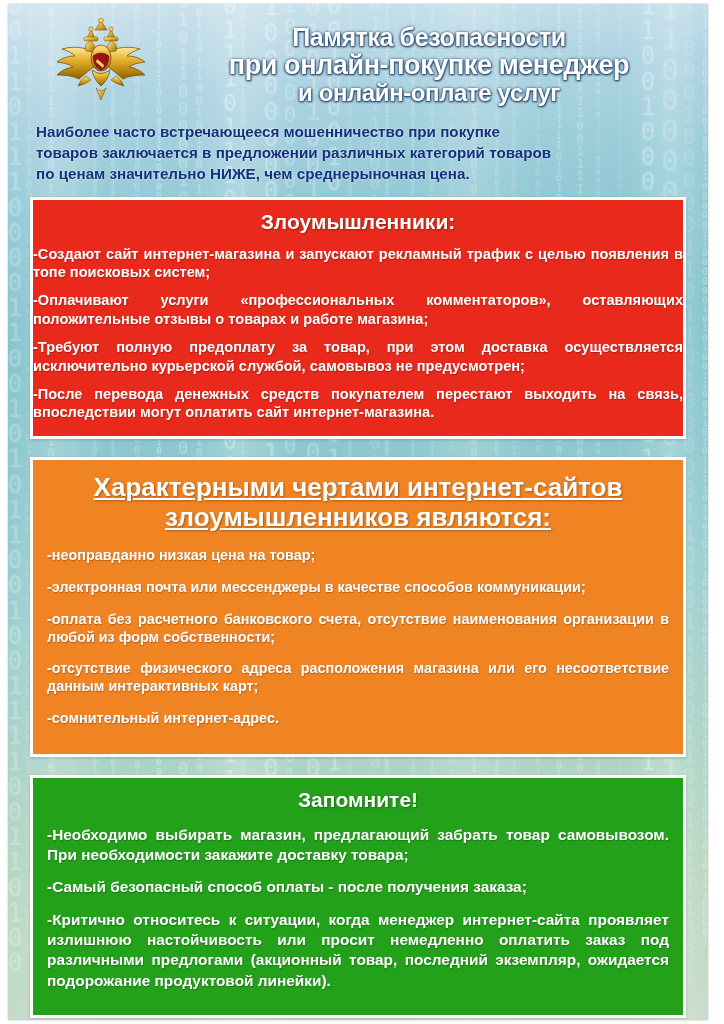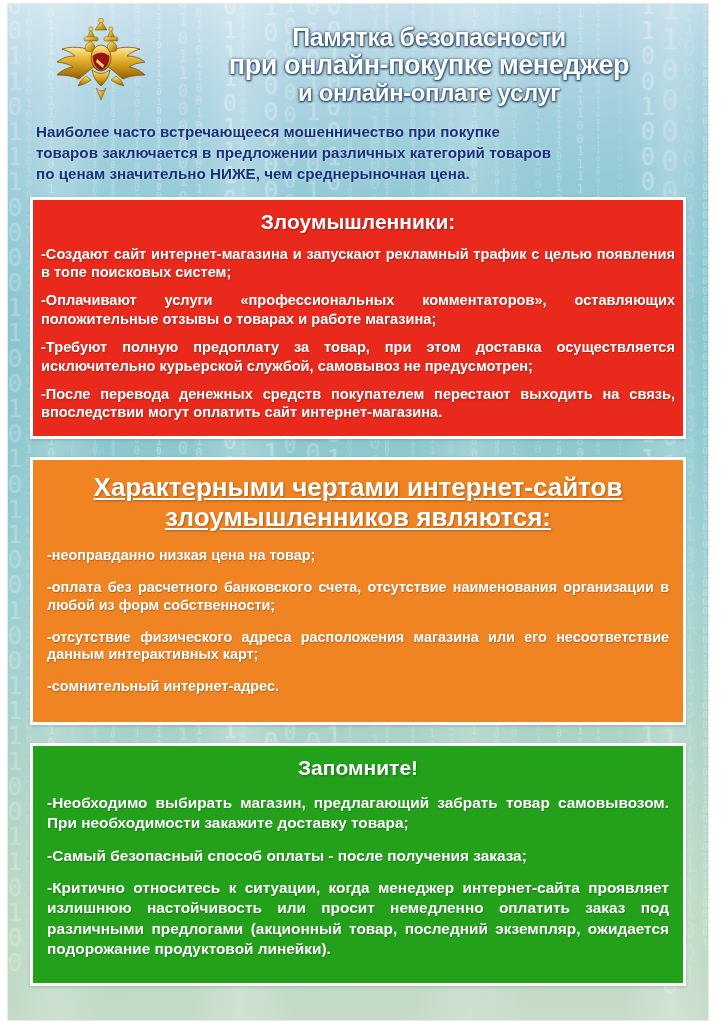--- a/index.html
+++ b/index.html
@@ -123,21 +123,21 @@
 
   
   .box {
     position: relative;
     margin: 0 22px;
     border: 3px solid #ffffff;
     box-sizing: border-box;
     color: #ffffff;
     box-shadow: 0 1px 3px rgba(0,0,0,0.18);
   }
-  .box-red    { background: #e8291c; margin-top: 12px; padding: 8px 8px 12px; }
+  .box-red    { background: #e8291c; margin-top: 12px; padding: 8px 0 12px; }
   .box-orange { background: #f08322; margin-top: 18px; padding: 10px 14px 12px; }
   .box-green  { background: #23a11b; margin-top: 18px; padding: 8px 14px 12px; }
 
   .box-title {
     text-align: center;
     font-weight: bold;
     font-size: 21px;
     line-height: 1.18;
     margin: 2px 0 10px;
     text-shadow: 1px 1px 2px rgba(0,0,0,0.30);
@@ -2933,20 +2933,21 @@
     <div class="bullet">-Требуют полную предоплату за товар, при этом доставка осуществляется исключительно курьерской службой, самовывоз не предусмотрен;</div>
     <div class="bullet">-После перевода денежных средств покупателем перестают выходить на связь, впоследствии могут оплатить сайт интернет-магазина.</div>
   </div>
 
   <div class="box box-orange">
     <div class="box-title">
       <span>Характерными чертами интернет-сайтов</span><br>
       <span>злоумышленников являются:</span>
     </div>
     <div class="bullet">-неоправданно низкая цена на товар;</div>
+    <div class="bullet">-электронная почта или мессенджеры в качестве способов коммуникации;</div>
     <div class="bullet">-оплата без расчетного банковского счета, отсутствие наименования организации в любой из форм собственности;</div>
     <div class="bullet">-отсутствие физического адреса расположения магазина или его несоответствие данным интерактивных карт;</div>
     <div class="bullet">-сомнительный интернет-адрес.</div>
   </div>
 
   <div class="box box-green">
     <div class="box-title">Запомните!</div>
     <div class="bullet">-Необходимо выбирать магазин, предлагающий забрать товар самовывозом. При необходимости закажите доставку товара;</div>
     <div class="bullet">-Самый безопасный способ оплаты - после получения заказа;</div>
     <div class="bullet">-Критично относитесь к ситуации, когда менеджер интернет-сайта проявляет излишнюю настойчивость или просит немедленно оплатить заказ под различными предлогами (акционный товар, последний экземпляр, ожидается подорожание продуктовой линейки).</div>

